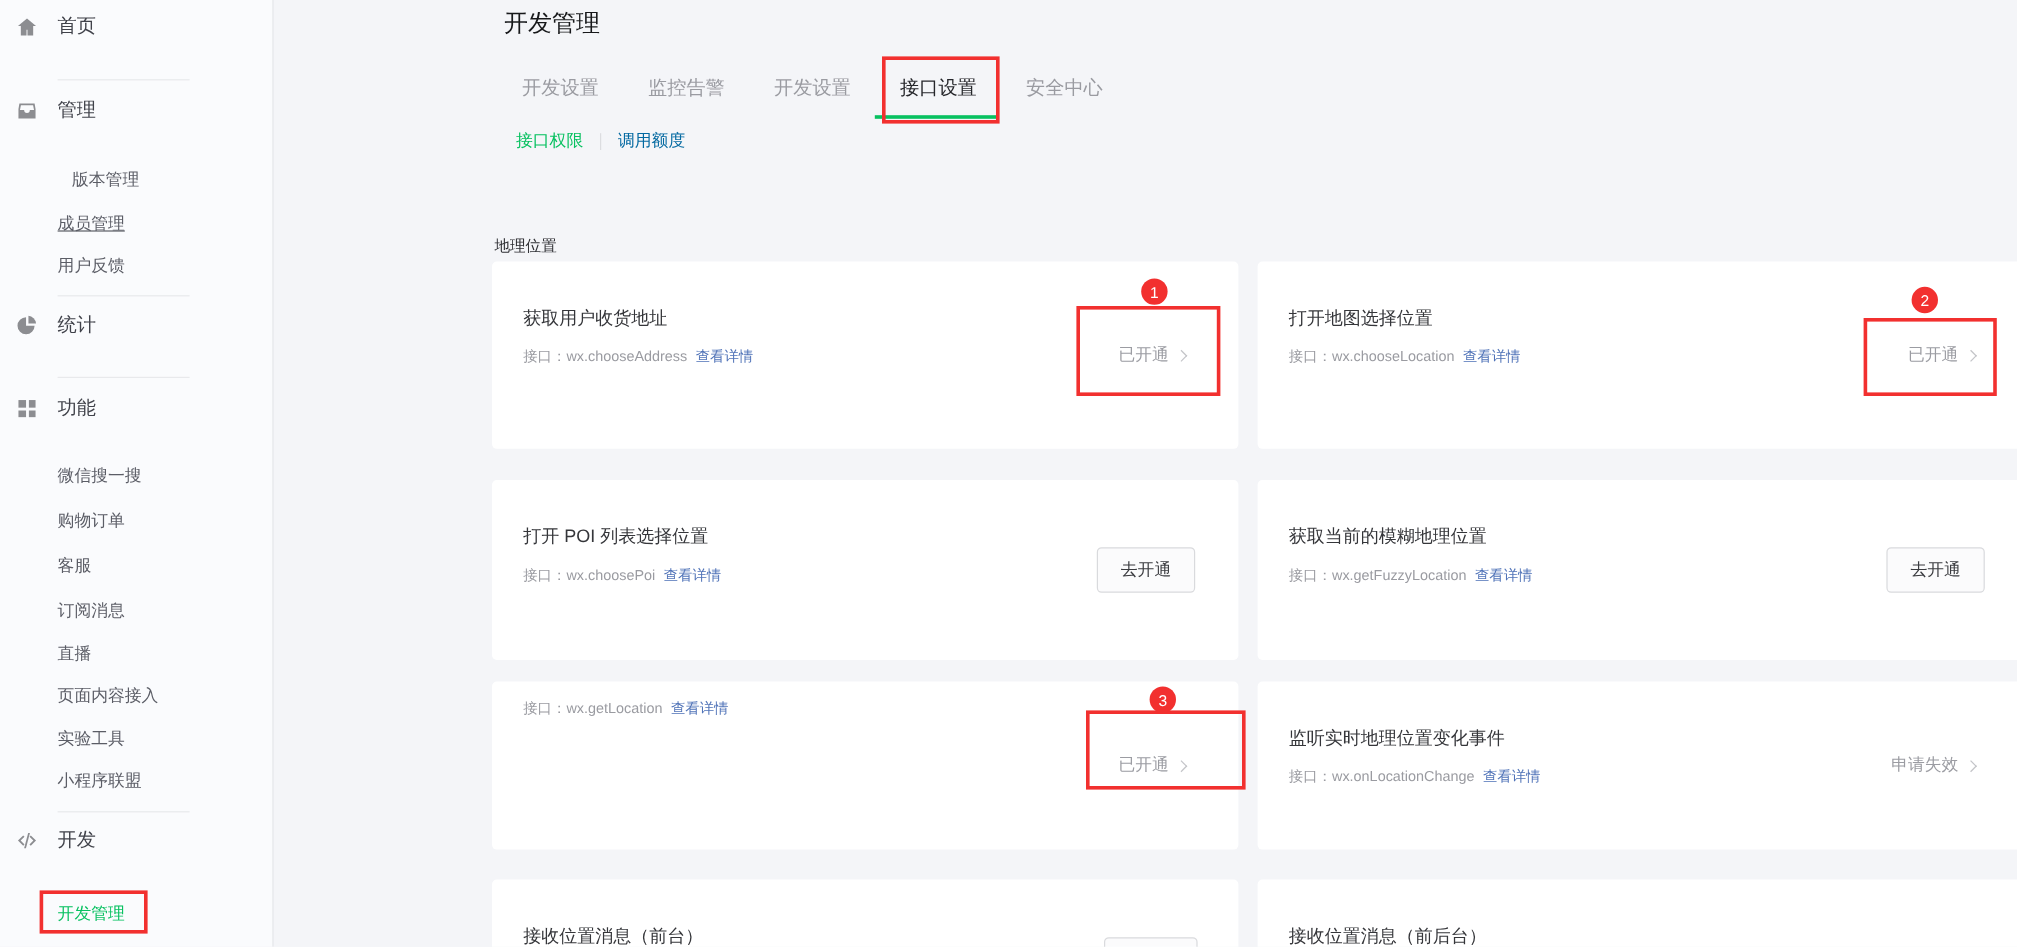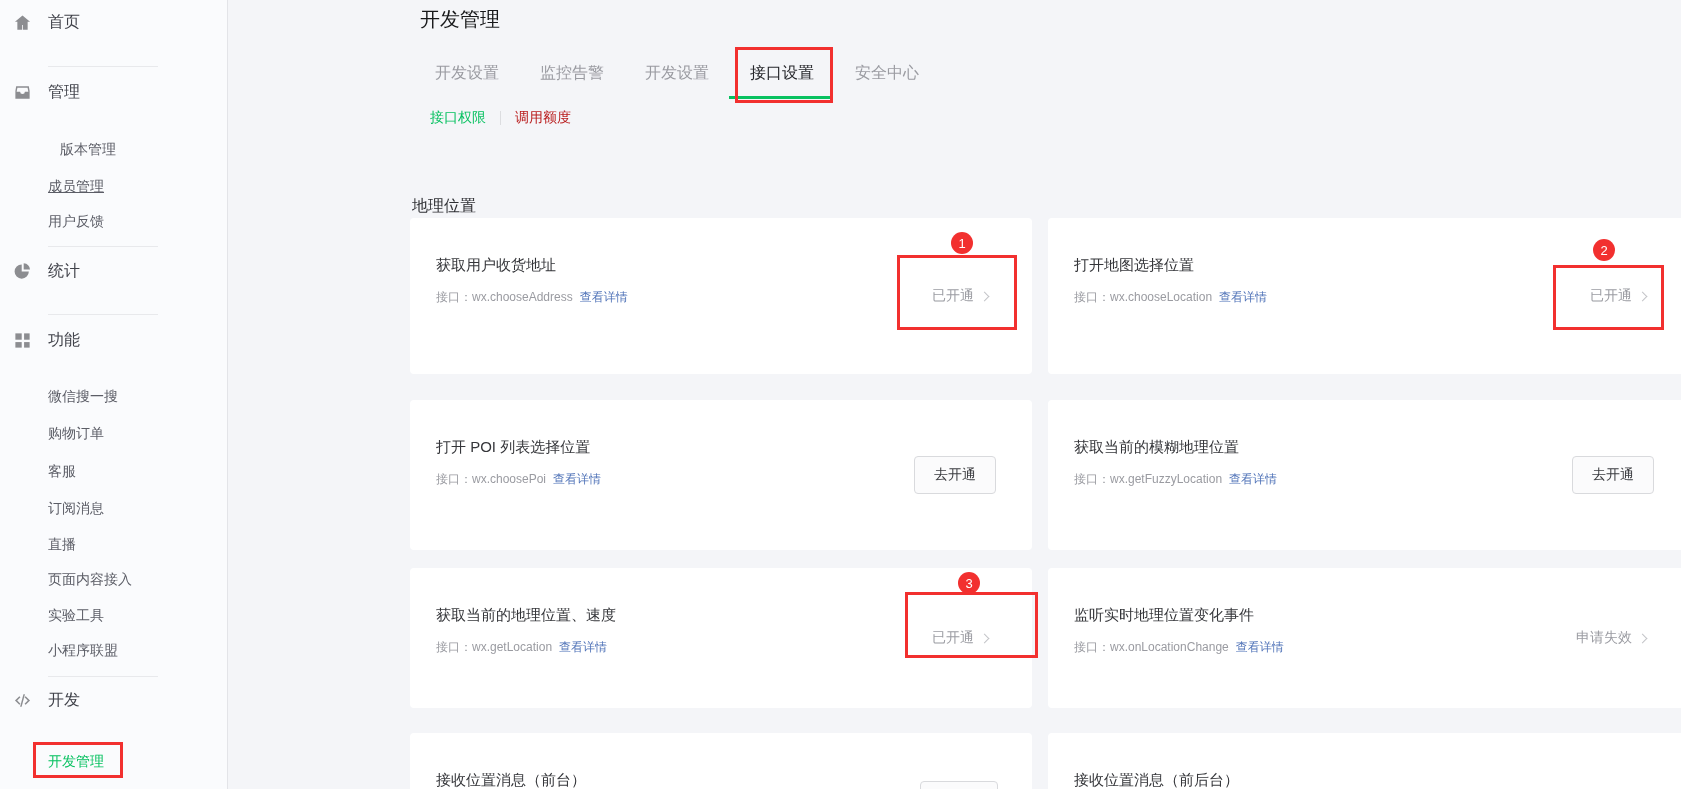--- a/index.html
+++ b/index.html
@@ -17,25 +17,25 @@
   .side-label-2.active { color:#07c160; }
   .side-divider { position:absolute; left:48px; width:110px; height:1px; background:#e8e9ec; }
 
   
   .page-title { position:absolute; left:420px; top:6px; font-size:20px; font-weight:500; color:#17181a; }
   .tabs { position:absolute; left:435px; top:63px; display:flex; gap:41px; }
   .tab { font-size:16px; color:#9a9ba1; cursor:pointer; white-space:nowrap; }
   .tab.active { color:#26272b; }
   .tab-underline { position:absolute; left:729px; top:96px; width:102px; height:3px; background:#07c160; }
   .subtabs { position:absolute; left:430px; top:109px; display:flex; align-items:center; gap:14px; }
-  .subtab { font-size:14px; color:#b91c1c; cursor:pointer; }
+  .subtab { font-size:14px; color:#0369a1; cursor:pointer; }
   .subtab.active { color:#07c160; }
   .subtab-sep { width:1px; height:14px; background:#dcdde0; }
 
-  .section-title { position:absolute; left:412px; top:196px; font-size:16px; font-weight:500; color:#2e2f33; }
+  .section-title { position:absolute; left:412px; top:196px; font-size:13px; font-weight:500; color:#2e2f33; }
 
   
   .card { position:absolute; background:#ffffff; border-radius:4px; }
   .card-title { padding:38px 0 0 26px; font-size:15px; color:#35363a; white-space:nowrap; }
   .card-sub { padding:14px 0 0 26px; font-size:12px; color:#9a9ba1; white-space:nowrap; }
   .card-sub .api-name { color:#9a9ba1; }
   .card-sub .detail-link { color:#5073b8; margin-left:7px; cursor:pointer; text-decoration:none; }
   .status { position:absolute; right:44px; top:50%; transform:translateY(-50%); display:flex; align-items:center; gap:7px; font-size:14px; color:#9b9ca2; cursor:pointer; white-space:nowrap; }
   .chev { width:7px; height:7px; border-top:1px solid #c3c4c8; border-right:1px solid #c3c4c8; transform:rotate(45deg); flex:0 0 auto; }
   .btn { position:absolute; right:36px; top:50%; transform:translateY(-50%); background:#fbfbfc; border:1px solid #d9dadd; border-radius:4px; padding:9px 19px; font-size:14px; color:#3a3b3f; cursor:pointer; white-space:nowrap; }
@@ -169,21 +169,20 @@
 
   <div class="card" style="left:1048px; top:400px; width:642px; height:150px;">
     <div class="card-title">获取当前的模糊地理位置</div>
     <div class="card-sub">
       <span>接口：</span><span class="api-name">wx.getFuzzyLocation</span><a class="detail-link">查看详情</a>
     </div>
     <button class="btn">去开通</button>
   </div>
 
   <div class="card" style="left:410px; top:568px; width:622px; height:140px;">
-    <div class="card-title">获取当前的地理位置、速度</div>
     <div class="card-sub">
       <span>接口：</span><span class="api-name">wx.getLocation</span><a class="detail-link">查看详情</a>
     </div>
     <div class="status">
       <span>已开通</span>
         <i class="chev"></i>
     </div>
   </div>
 
   <div class="card" style="left:1048px; top:568px; width:642px; height:140px;">

